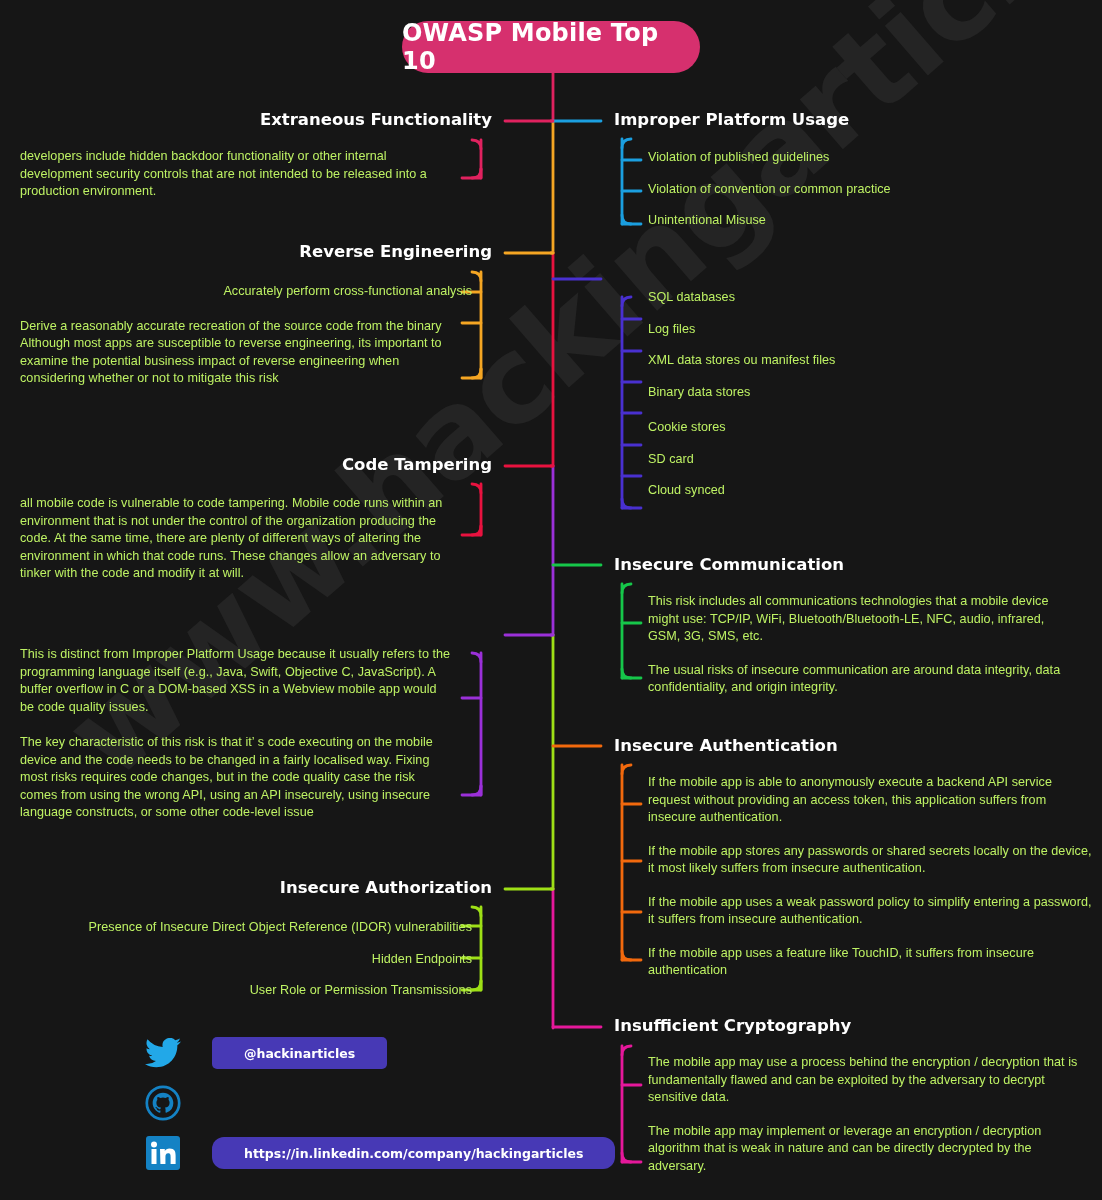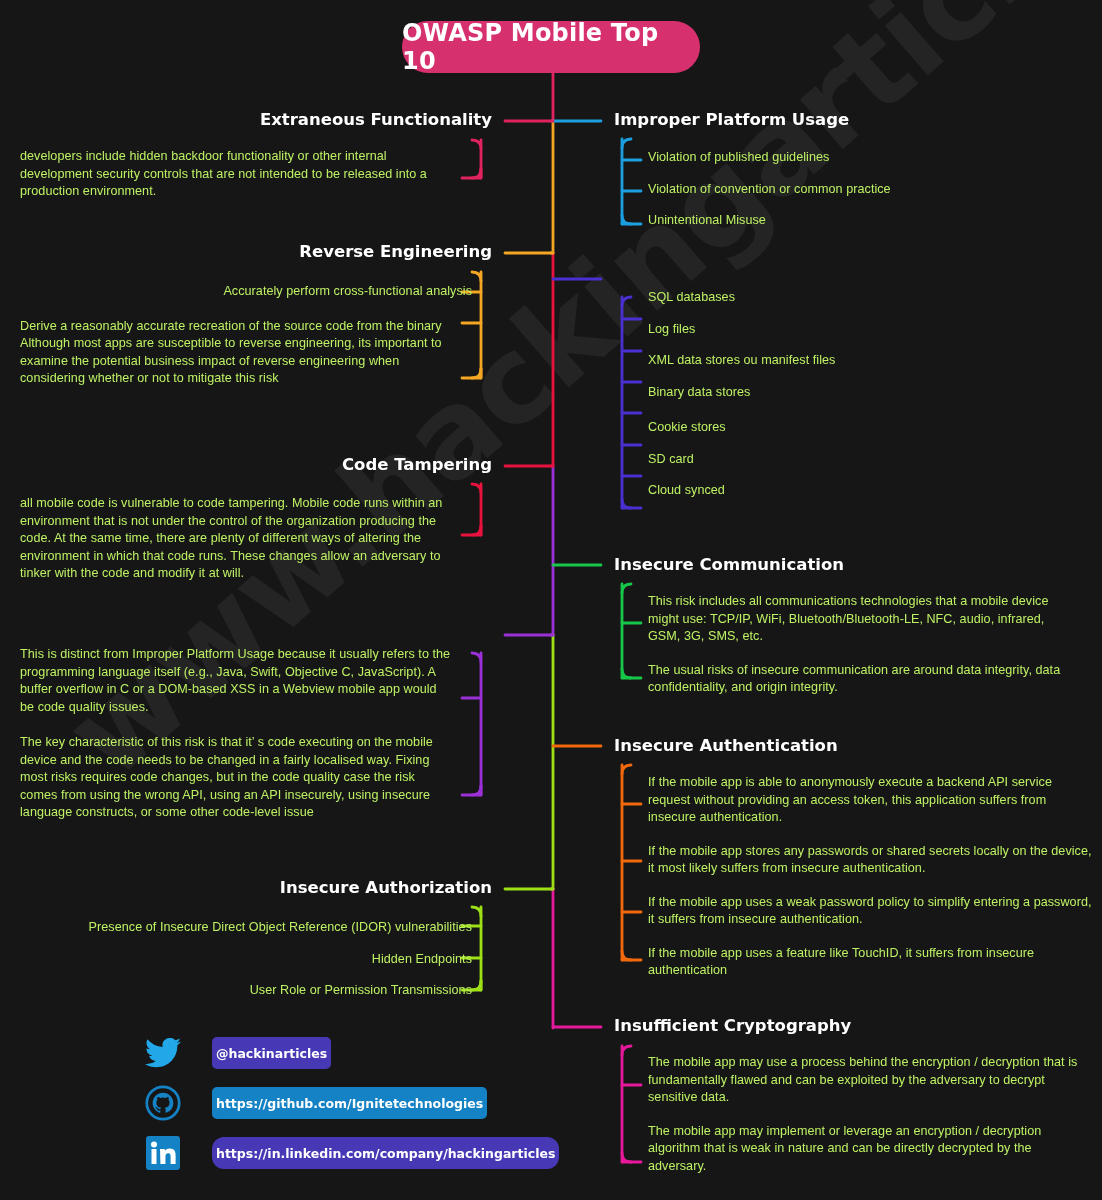--- a/index.html
+++ b/index.html
@@ -120,21 +120,21 @@
     align-items: center;
     justify-content: center;
     flex: 0 0 46px;
   }
   .soc-pill {
     margin-left: 26px;
     height: 32px;
     border-radius: 5px;
     display: flex;
     align-items: center;
-    padding: 0 4px;
+    padding: 0 32px;
     font-family: "DejaVu Sans", sans-serif;
     font-weight: bold;
     font-size: 12.5px;
     color: #ffffff;
     white-space: nowrap;
   }
 </style>
 </head>
 <body style="background: rgb(22, 22, 22);">
 
@@ -326,23 +326,20 @@
     </span>
   </div>
 
   <div class="soc-row">
     <span class="soc-ico">
       <svg width="36" height="36" viewBox="0 0 40 40">
         <circle cx="20" cy="20" r="18" fill="none" stroke="#1482c4" stroke-width="3"></circle>
         <path fill="#1482c4" d="M20 8.5c-6.35 0-11.5 5.15-11.5 11.5 0 5.08 3.29 9.39 7.86 10.91.57.1.79-.25.79-.56 0-.27-.01-1.01-.02-1.98-3.2.7-3.87-1.54-3.87-1.54-.52-1.33-1.28-1.68-1.28-1.68-1.04-.71.08-.7.08-.7 1.15.08 1.76 1.18 1.76 1.18 1.03 1.76 2.69 1.25 3.35.96.1-.74.4-1.25.73-1.54-2.55-.29-5.24-1.28-5.24-5.69 0-1.26.45-2.28 1.18-3.09-.12-.29-.51-1.46.11-3.04 0 0 .96-.31 3.16 1.18a10.9 10.9 0 0 1 5.75 0c2.19-1.49 3.15-1.18 3.15-1.18.63 1.58.23 2.75.12 3.04.74.81 1.18 1.83 1.18 3.09 0 4.42-2.69 5.39-5.26 5.68.41.36.78 1.06.78 2.13 0 1.54-.01 2.79-.01 3.17 0 .31.21.67.79.55A11.51 11.51 0 0 0 31.5 20c0-6.35-5.15-11.5-11.5-11.5z"></path>
       </svg>
     </span>
-    <span class="soc-pill" style="background:#1482c4;">
-      <span>https://github.com/Ignitetechnologies</span>
-    </span>
   </div>
 
   <div class="soc-row">
     <span class="soc-ico">
       <svg width="36" height="36" viewBox="0 0 36 36">
         <rect x="1" y="1" width="34" height="34" rx="3" fill="#1482c4"></rect>
         <rect x="6.5" y="14" width="5" height="15" fill="#ffffff"></rect>
         <circle cx="9" cy="9.5" r="3" fill="#ffffff"></circle>
         <path fill="#ffffff" d="M15 14h4.8v2.1h.07c.67-1.2 2.3-2.5 4.73-2.5 5.06 0 6 3.1 6 7.2V29h-5v-6.9c0-1.65-.03-3.78-2.4-3.78-2.4 0-2.77 1.8-2.77 3.66V29h-5z"></path>
       </svg>

